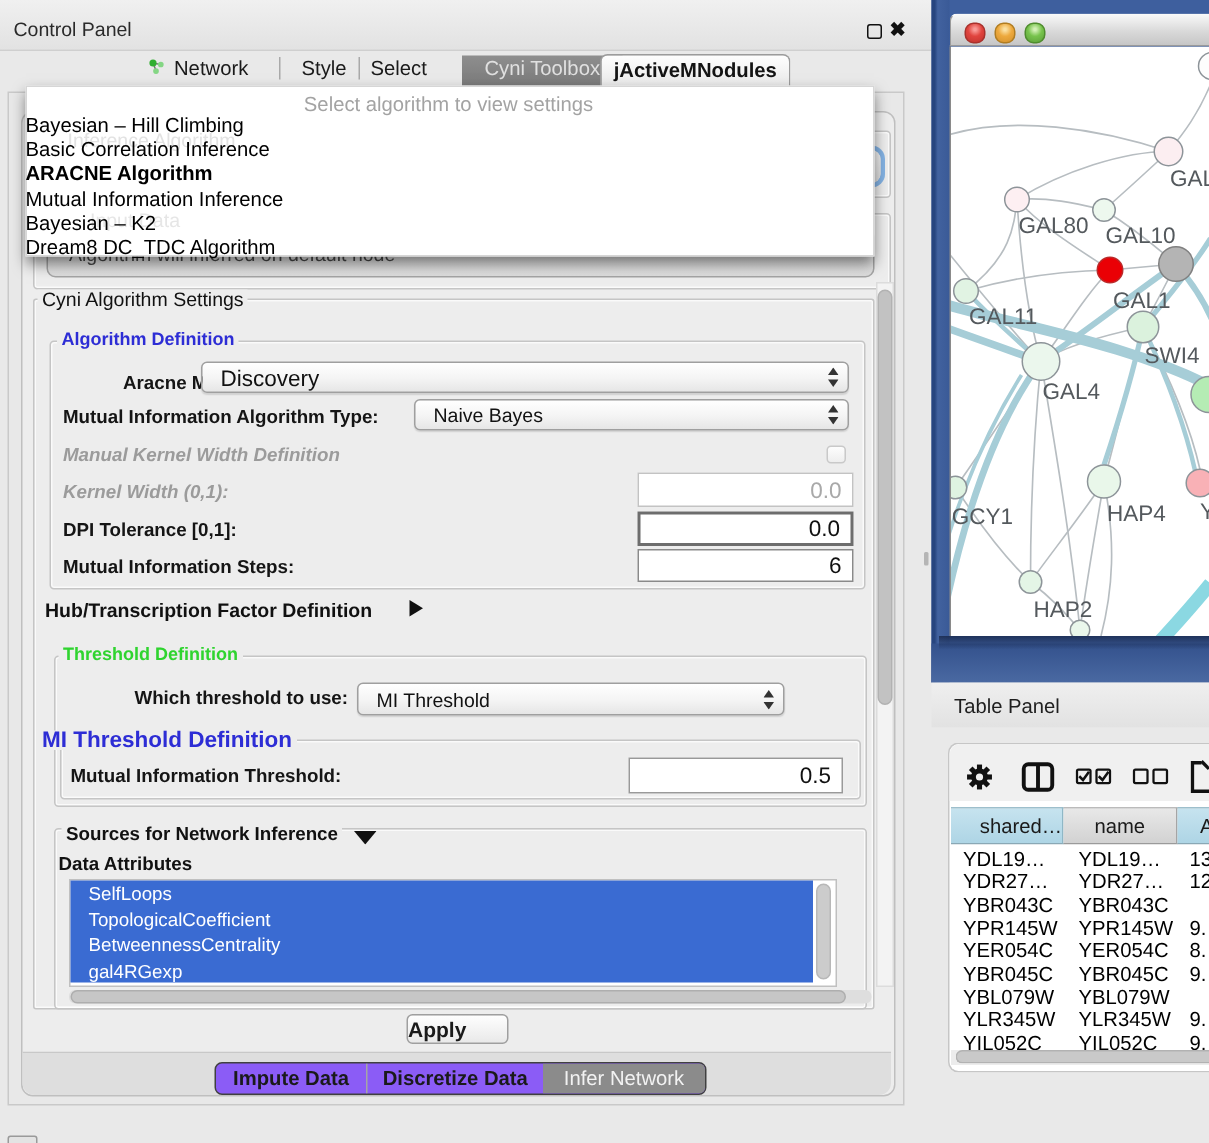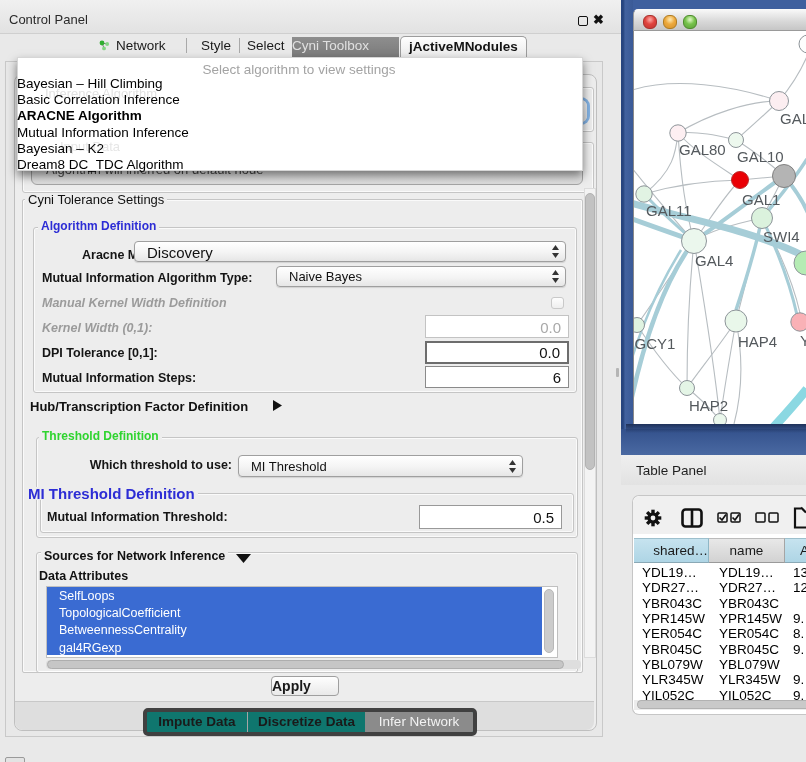--- a/index.html
+++ b/index.html
@@ -39,40 +39,40 @@
     <circle cx="3" cy="3" r="2.4" fill="#2fae2f"></circle>
     <circle cx="8.2" cy="4" r="1.9" fill="#84d684"></circle>
     <circle cx="5" cy="8.4" r="1.9" fill="#84d684"></circle>
   </svg>
 </div>
 <div class="abs" style="left:116px;top:38px;font-size:13.5px;color:#1a1a1a;">Network</div>
 <div class="abs" style="left:186px;top:38px;width:1px;height:15px;background:#a9a9a9;"></div>
 <div class="abs" style="left:201px;top:38px;font-size:13.5px;color:#1a1a1a;">Style</div>
 <div class="abs" style="left:239px;top:38px;width:1px;height:15px;background:#a9a9a9;"></div>
 <div class="abs" style="left:247px;top:38px;font-size:13.5px;color:#1a1a1a;">Select</div>
-<div class="abs" style="left:292px;top:37px;width:107px;height:31px;
-     background:linear-gradient(#8e8e8e,#707070);text-align:left;line-height:17px;
+<div class="abs" style="left:308px;top:37px;width:107px;height:31px;
+     background:linear-gradient(#8e8e8e,#707070);text-align:center;line-height:17px;
      font-size:13.5px;color:#e0e0e0;">Cyni Toolbox</div>
 <div class="abs" style="left:400px;top:36px;width:125px;height:21px;
      background:linear-gradient(#fefefe,#e9e9e9);border:1px solid #9c9c9c;border-bottom:none;
      border-radius:5px 5px 0 0;text-align:center;line-height:20px;
      font-size:13.5px;font-weight:bold;color:#141414;">jActiveMNodules</div>
 
 <div class="grp" style="left:22px;top:87px;width:570px;height:43px;"></div>
 <div class="abs" style="left:30px;top:100px;width:557px;height:22px;border-radius:6px;
      background:linear-gradient(#f2f2f2,#dcdcdc);box-shadow:0 0 0 3px #84b3e4;"></div>
 
 <div class="grp" style="left:22px;top:142px;width:570px;height:49px;"></div>
 <div class="abs" style="left:31px;top:152px;width:550px;height:31px;border:1px solid #a5a5a5;border-radius:6px;
      background:linear-gradient(#fafafa,#dddddd);overflow:hidden;">
   <div class="abs" style="left:14px;top:9px;font-size:13px;color:#4a4a4a;">Algorithm will inferred on default node</div>
   </div>
 
 <div class="grp" style="left:22px;top:199px;width:559px;height:472px;border-radius:2px;"></div>
-<div class="gtitle" style="left:25px;top:193px;font-size:13px;color:#111;">Cyni Tolerance Settings</div>
+<div class="gtitle" style="left:25px;top:193px;font-size:13px;color:#111;">Cyni Algorithm Settings</div>
 
 <div class="grp" style="left:33px;top:227px;width:542px;height:164px;"></div>
 <div class="gtitle" style="left:38px;top:220px;font-size:12px;font-weight:bold;color:#2d2dd5;">Algorithm Definition</div>
 
 <div class="blab abs" style="left:42px;top:248px;margin-left:40px;">Aracne Mode:</div>
 <div class="combo" style="left:134px;top:241px;width:430px;height:19px;">
   <div class="abs" style="left:12px;top:2px;font-size:15px;color:#111;">Discovery</div>
   <svg class="ar" style="top:3px;" width="7" height="13">
       <path d="M3.5 0 L7 5 L0 5 Z" fill="#333"></path>
       <path d="M3.5 13 L7 8 L0 8 Z" fill="#333"></path>
@@ -147,21 +147,21 @@
 <div class="abs" style="left:47px;top:660px;width:517px;height:9px;background:#c6c6c6;border:1px solid #aeaeae;border-radius:5px;box-sizing:border-box;"></div>
 
 <div class="abs" style="left:584px;top:188px;width:12px;height:470px;background:#f3f3f3;border:1px solid #dcdcdc;box-sizing:border-box;"></div>
 <div class="abs" style="left:585px;top:193px;width:10px;height:277px;background:#c2c2c2;border:1px solid #b2b2b2;box-sizing:border-box;border-radius:5px;"></div>
 
 <div class="abs" style="left:271px;top:676px;width:66px;height:18px;border:1px solid #9f9f9f;border-radius:4px;
      background:linear-gradient(#fefefe,#e9e9e9);text-align:left;line-height:18px;
      font-size:14px;font-weight:bold;color:#1a1a1a;">Apply</div>
 
 <div class="abs" style="left:15px;top:701px;width:579px;height:28px;background:#dedede;border-top:1px solid #c8c8c8;border-radius:0 0 8px 8px;"></div>
-<div class="abs" style="left:143px;top:708px;width:326px;height:20px;border:4px solid #404040;border-radius:5px;background:#0f766e;overflow:hidden;">
+<div class="abs" style="left:143px;top:708px;width:326px;height:20px;border:1px solid #404040;border-radius:5px;background:#8b5cf6;overflow:hidden;">
   <div class="abs" style="left:0;top:0;width:100px;height:20px;text-align:center;line-height:20px;font-size:13.5px;font-weight:bold;color:#1a1a1a;">Impute Data</div>
   <div class="abs" style="left:100px;top:0;width:1px;height:20px;background:#a5a5a5;"></div>
   <div class="abs" style="left:101px;top:0;width:117px;height:20px;text-align:center;line-height:20px;font-size:13.5px;font-weight:bold;color:#1a1a1a;">Discretize Data</div>
   <div class="abs" style="left:218px;top:0;width:108px;height:20px;background:#8b8b8b;text-align:center;line-height:20px;font-size:13.5px;color:#f2f2f2;">Infer Network</div>
 </div>
 
 <div class="abs" style="left:5px;top:757px;width:18px;height:10px;border:1px solid #9a9a9a;background:#e3e3e3;border-radius:2px;"></div>
 <div class="abs" style="left:616px;top:368px;width:3px;height:9px;background:#b5b5b5;border-radius:1px;"></div>
 
 <div class="abs" style="left:17px;top:57px;width:564px;height:112px;background:#fff;

